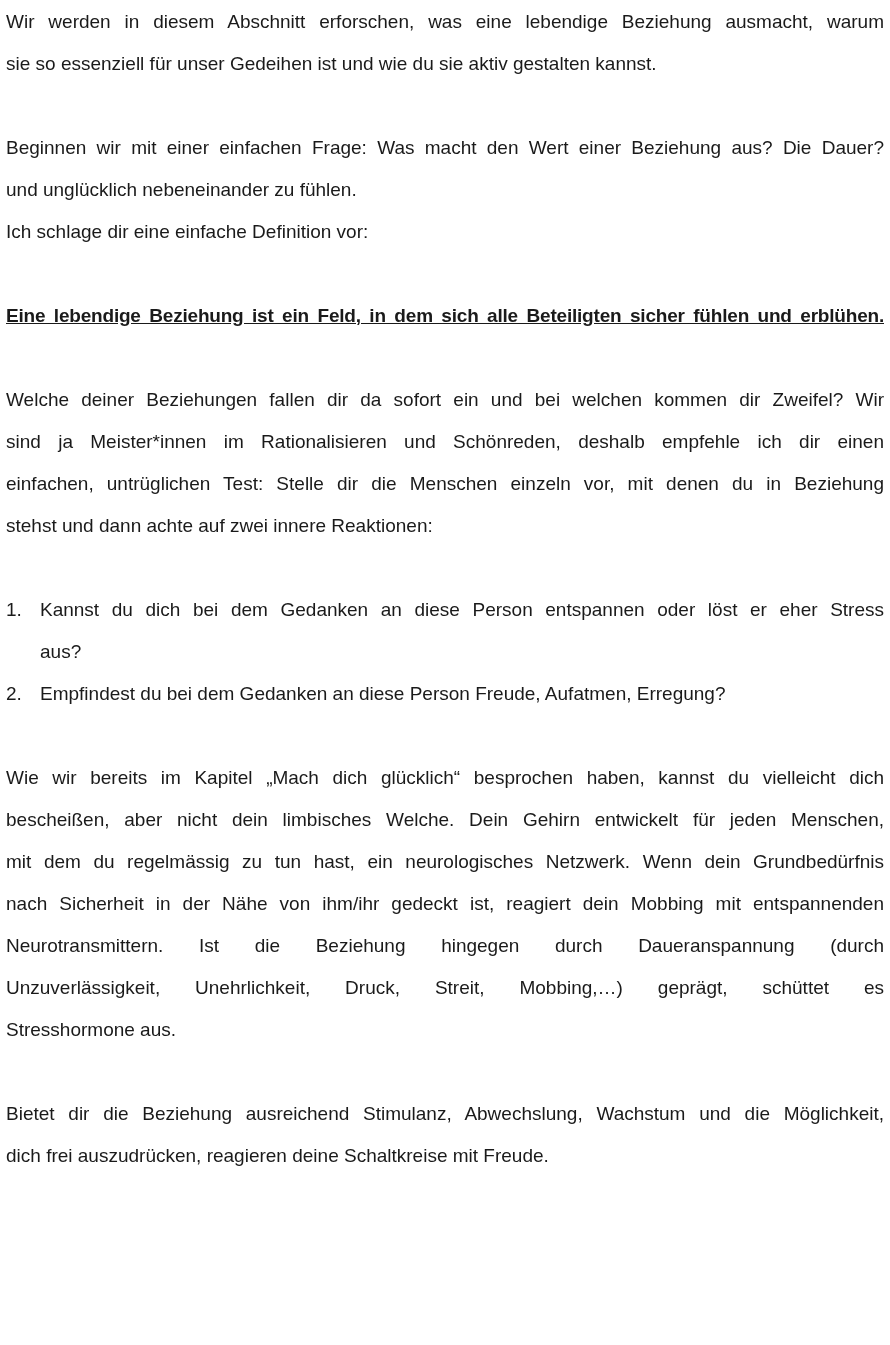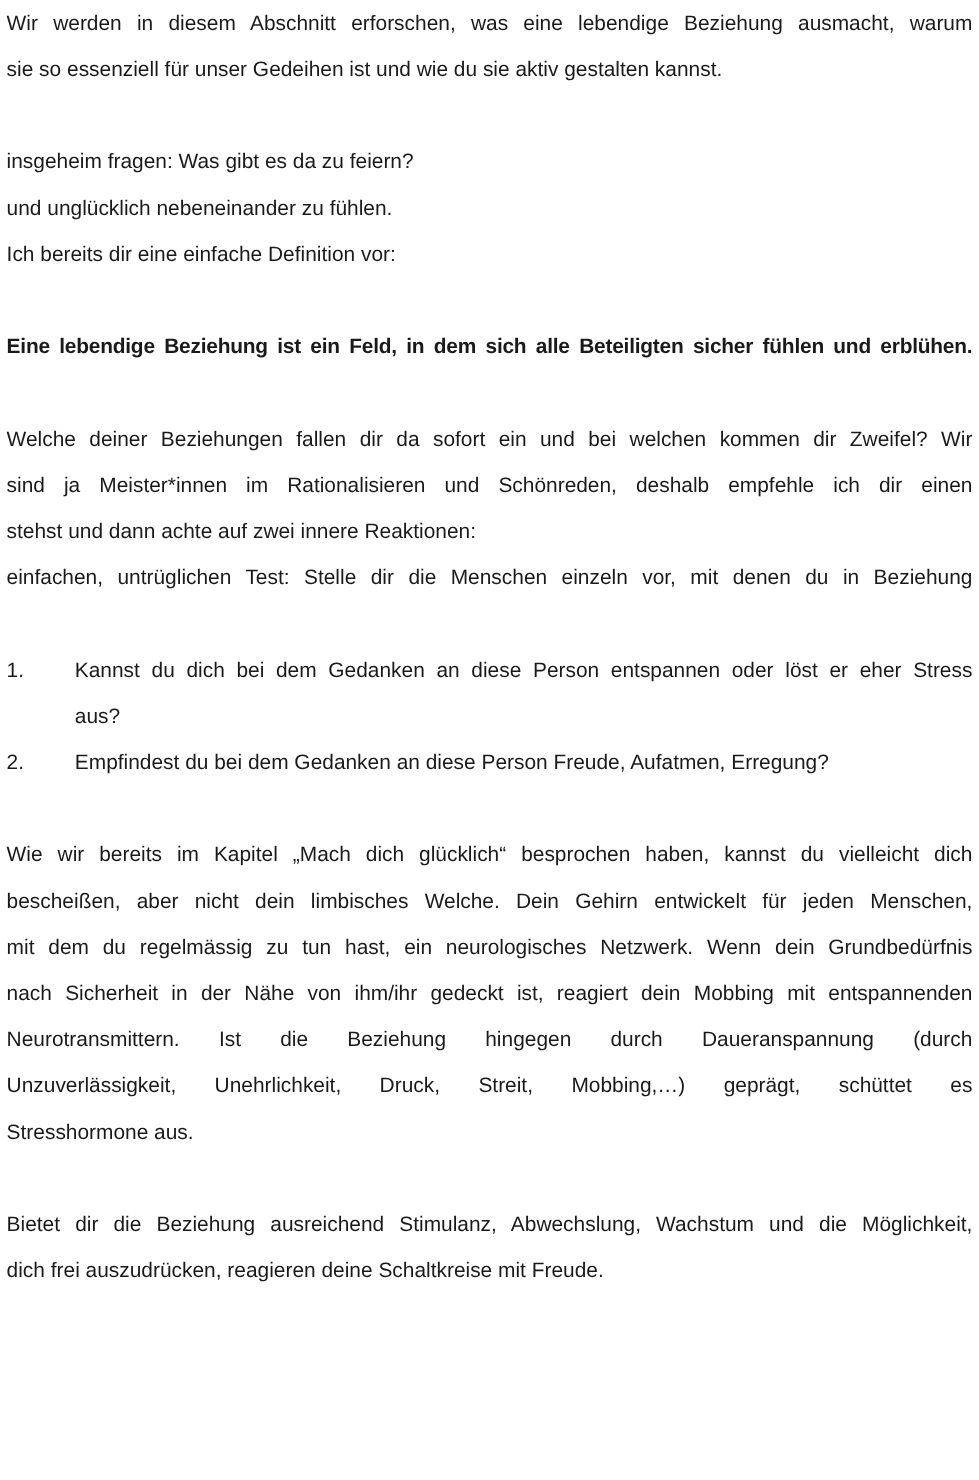--- a/index.html
+++ b/index.html
@@ -25,76 +25,76 @@
     text-align-last: justify;
     white-space: normal;
   }
   .line.last {
     text-align: left;
     text-align-last: left;
   }
   .definition-line {
     font-weight: 700;
     letter-spacing: -0.2px;
+    text-decoration: underline;
   }
   .spacer {
     height: 42px;
   }
   .list-item {
     display: flex;
     align-items: flex-start;
   }
   .list-number {
     flex: 0 0 34px;
     width: 34px;
     text-align: left;
   }
   .list-body {
     flex: 1 1 auto;
     min-width: 0;
-    margin-left: 28px;
   }
 </style>
 </head>
 <body>
 
 <div class="page" style="background: rgb(255, 255, 255); color: rgb(26, 26, 26);">
 
   <div class="para">
     <div class="line">Wir werden in diesem Abschnitt erforschen, was eine lebendige Beziehung ausmacht, warum</div>
     <div class="line last">sie so essenziell für unser Gedeihen ist und wie du sie aktiv gestalten kannst.</div>
   </div>
 
   <div class="spacer"></div>
 
   <div class="para">
-    <div class="line last">insgeheim fragen: Was gibt es da zu feiern?</div>
+    <div class="line">Beginnen wir mit einer einfachen Frage: Was macht den Wert einer Beziehung aus? Die Dauer?</div>
   </div>
 
   <div class="para">
     <div class="line last">und unglücklich nebeneinander zu fühlen.</div>
   </div>
 
   <div class="para">
-    <div class="line last">Ich bereits dir eine einfache Definition vor:</div>
+    <div class="line last">Ich schlage dir eine einfache Definition vor:</div>
   </div>
 
   <div class="spacer"></div>
 
   <div class="para">
     <div class="line definition-line">Eine lebendige Beziehung ist ein Feld, in dem sich alle Beteiligten sicher fühlen und erblühen.</div>
   </div>
 
   <div class="spacer"></div>
 
   <div class="para">
     <div class="line">Welche deiner Beziehungen fallen dir da sofort ein und bei welchen kommen dir Zweifel? Wir</div>
     <div class="line">sind ja Meister*innen im Rationalisieren und Schönreden, deshalb empfehle ich dir einen</div>
+    <div class="line">einfachen, untrüglichen Test: Stelle dir die Menschen einzeln vor, mit denen du in Beziehung</div>
     <div class="line last">stehst und dann achte auf zwei innere Reaktionen:</div>
-    <div class="line">einfachen, untrüglichen Test: Stelle dir die Menschen einzeln vor, mit denen du in Beziehung</div>
   </div>
 
   <div class="spacer"></div>
 
   <div class="para">
     <div class="list-item">
       <div class="list-number">1.</div>
       <div class="list-body">
         <div class="line">Kannst du dich bei dem Gedanken an diese Person entspannen oder löst er eher Stress</div>
         <div class="line last">aus?</div>

